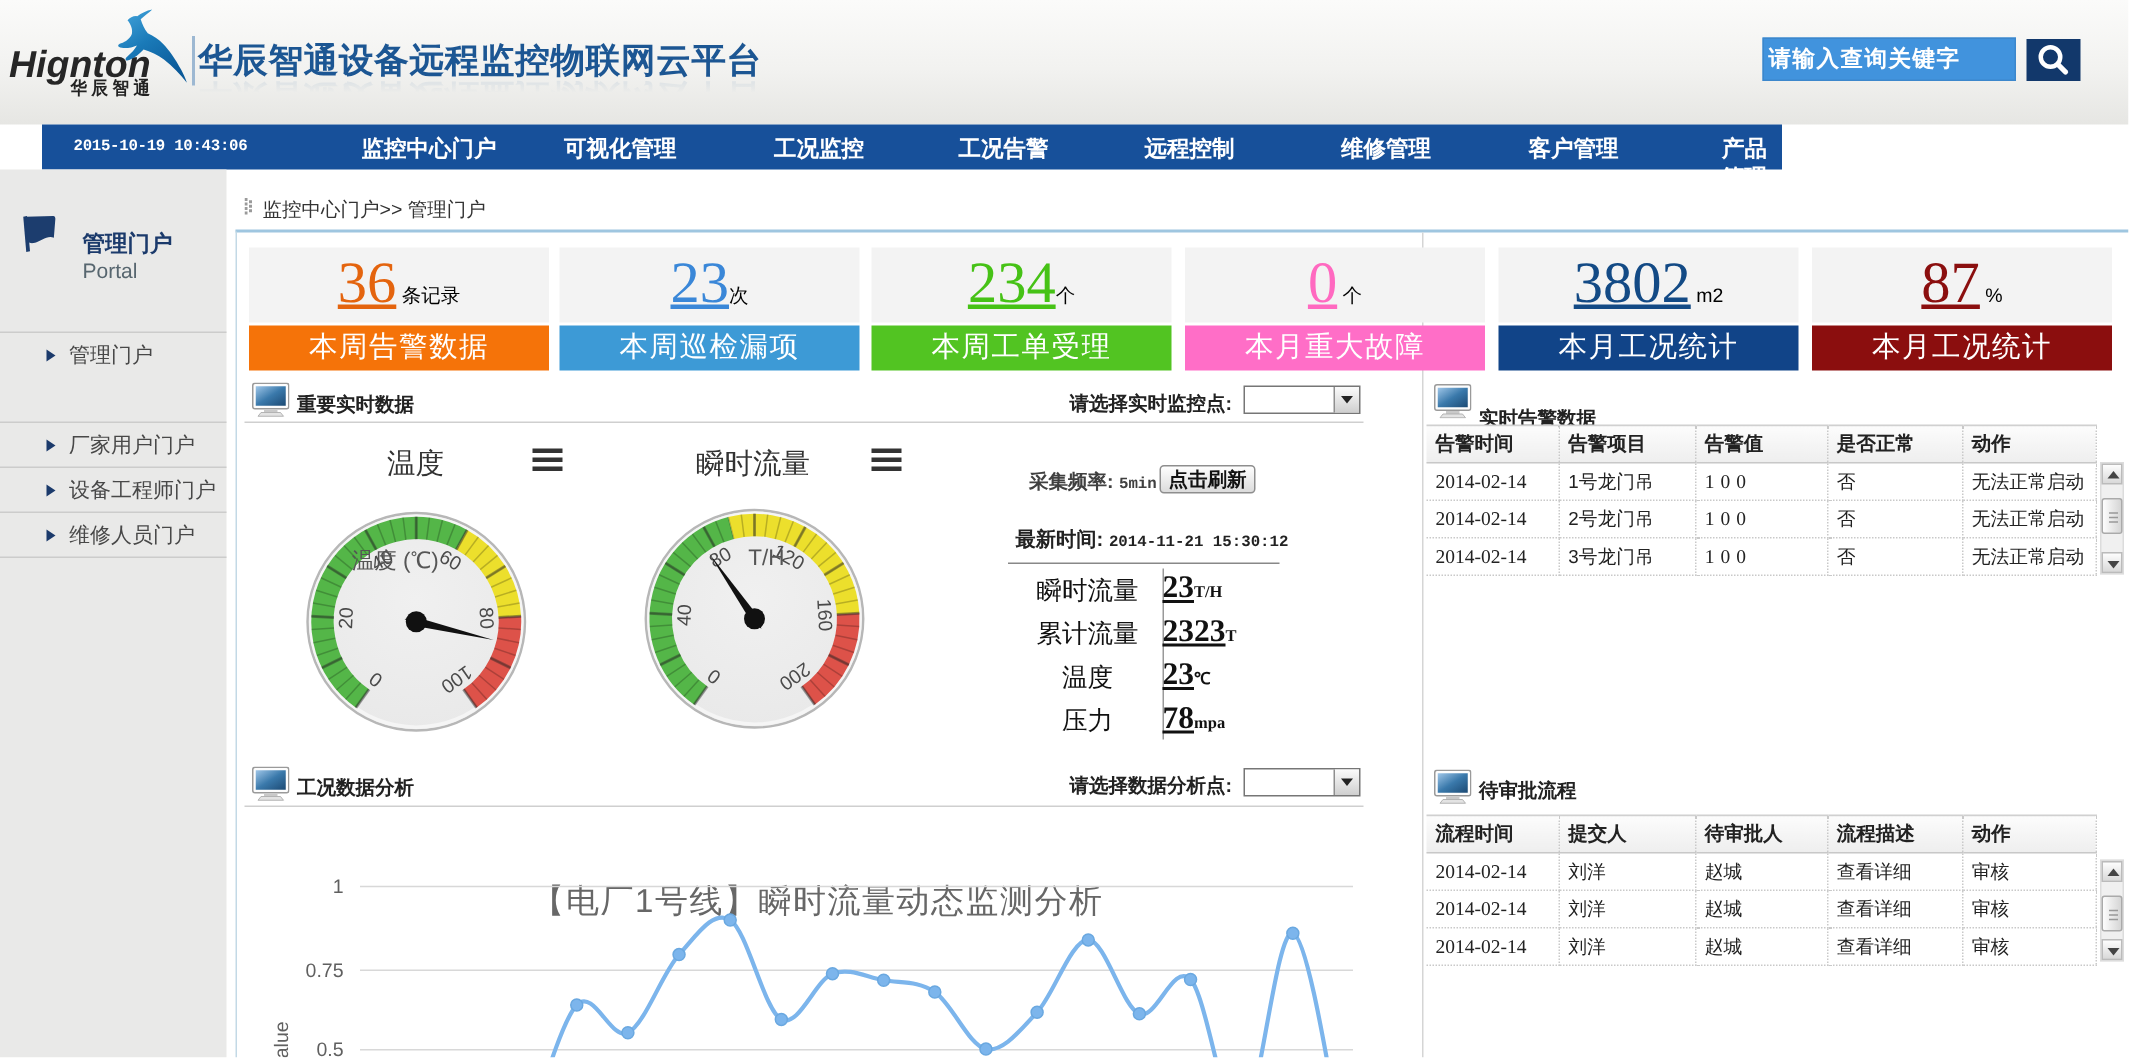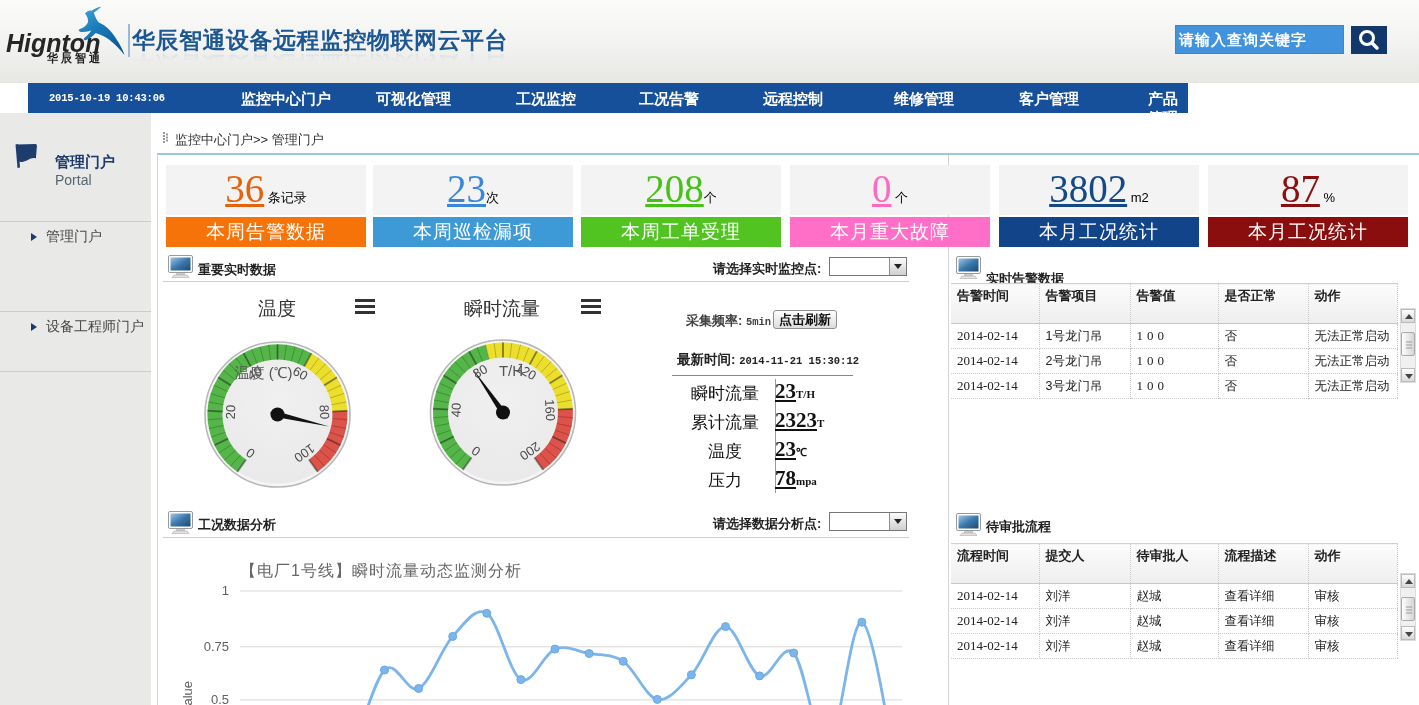--- a/index.html
+++ b/index.html
@@ -56,24 +56,24 @@
 .inforow .lbl { position:absolute; left:0; top:0; width:120px; text-align:center; }
 .inforow .val { position:absolute; left:110px; top:-3px; width:96px; text-align:left; font-family:"Liberation Serif",serif; font-size:21px; font-weight:bold; }
 .inforow .val u { text-decoration:underline; }
 .inforow .un { font-size:11px; font-weight:bold; display:inline-block; }
 #infoline { position:absolute; left:672px; top:375px; width:181px; border-top:1px solid #888; }
 #infovline { position:absolute; left:775px; top:379px; width:1px; height:114px; background:#999; }
 
 .hamb { position:absolute; width:20px; font-size:0; }
 .hamb div { height:3px; background:#333; margin-bottom:3px; }
 
-#charttitle { position:absolute; left:240px; top:561px; width:610px; font-size:16px; color:#676767; letter-spacing:1px; }
+#charttitle { position:absolute; left:240px; top:586px; width:610px; text-align:center; font-size:22px; color:#676767; letter-spacing:1px; }
 
 table.rt { position:absolute; border-collapse:collapse; width:446px; table-layout:fixed; font-size:12.5px; color:#222; border-right:1px dotted #c9c9c9; }
-table.rt th { background:linear-gradient(#fcfcfc,#eeeeee); border-top:1px solid #d0d0d0; border-bottom:1px solid #c8c8c8; font-weight:bold; text-align:left; padding:3px 0 18px 6px; font-size:13px; height:22px; }
+table.rt th { background:linear-gradient(#fcfcfc,#eeeeee); border-top:1px solid #d0d0d0; border-bottom:1px solid #c8c8c8; font-weight:bold; text-align:left; padding:3px 0 3px 6px; font-size:13px; height:22px; }
 table.rt td { border-bottom:1px dotted #c9c9c9; padding:3px 0 3px 6px; height:25px; }
 table.rt td.d, table.rt th.d { border-right:1px dotted #c9c9c9; }
 .mono { font-family:"Liberation Mono",monospace; }
 .dt { font-family:"Liberation Serif",serif; font-size:13px; }
 .v100 { font-family:"Liberation Serif",serif; font-size:13px; letter-spacing:4px; }
 
 .sbar { position:absolute; width:16px; background:#f0f0f0; border:1px solid #dcdcdc; }
 .sbar .btn { position:absolute; left:0; width:14px; height:14px; background:linear-gradient(#fdfdfd,#d9d9d9); border:1px solid #bbb; }
 .sbar .thumb { position:absolute; left:0; width:14px; height:24px; background:linear-gradient(90deg,#fdfdfd,#d5d5d5); border:1px solid #aaa; border-radius:2px; }
 </style>
@@ -116,21 +116,23 @@
   <div class="navitem" style="left:1246px">告警项目</div>
 </div>
 <div id="sidebar">
   <svg style="position:absolute;left:13px;top:30px" width="30" height="30" viewBox="0 0 30 30">
     <path d="M2.5 1.5 L5 1 L7 24.5 L4.5 25 Z" fill="#1c3d6e"></path>
     <path d="M4 1.5 L22.5 1 C23.6 1 24 2 23.9 3 L22.9 15.5 C18.5 13.5 14.5 18 9.5 19 C7.5 19.3 6.5 18.8 5.5 18 Z" fill="#1c3d6e"></path>
   </svg>
   <div id="sb-title">管理门户</div>
   <div id="sb-sub">Portal</div>
   <div class="sb-item" style="top:108px"><span class="tri"></span>管理门户</div>
+  <div class="sb-item" style="top:168px"><span class="tri"></span>厂家用户门户</div>
   <div class="sb-item" style="top:198px"><span class="tri"></span>设备工程师门户</div>
+  <div class="sb-item" style="top:228px"><span class="tri"></span>维修人员门户</div>
   <div id="sb-underline"></div>
 </div>
 <svg id="bcicon" width="8" height="12" viewBox="0 0 8 12">
     <g fill="#9a9a9a">
       <rect x="0" y="0" width="2" height="2"></rect>
       <rect x="0" y="3" width="2" height="2"></rect>
       <rect x="0" y="6" width="2" height="2"></rect>
       <rect x="0" y="9" width="2" height="2"></rect>
       <rect x="3" y="1.5" width="2" height="2"></rect>
       <rect x="3" y="4.5" width="2" height="2"></rect>
@@ -143,21 +145,21 @@
 
 <div class="statcard" style="left:166px">
     <div class="statnum-wrap"><span class="statnum" style="color:#e4640e">36</span><span class="statunit"> 条记录</span></div>
     <div class="statbar" style="background:#f57309">本周告警数据</div>
   </div>
 <div class="statcard" style="left:373px">
     <div class="statnum-wrap"><span class="statnum" style="color:#3a87d8">23</span><span class="statunit">次</span></div>
     <div class="statbar" style="background:#3d9ad6">本周巡检漏项</div>
   </div>
 <div class="statcard" style="left:581px">
-    <div class="statnum-wrap"><span class="statnum" style="color:#46c216">208</span><span class="statunit">个</span></div>
+    <div class="statnum-wrap"><span class="statnum" style="color:#46c216">234</span><span class="statunit">个</span></div>
     <div class="statbar" style="background:#52c422">本周工单受理</div>
   </div>
 <div class="statcard" style="left:790px">
     <div class="statnum-wrap"><span class="statnum" style="color:#ff69c0">0</span><span class="statunit"> 个</span></div>
     <div class="statbar" style="background:#ff6ec7">本月重大故障</div>
   </div>
 <div class="statcard" style="left:999px">
     <div class="statnum-wrap"><span class="statnum" style="color:#134a85">3802</span><span class="statunit"> m2</span></div>
     <div class="statbar" style="background:#114488">本月工况统计</div>
   </div>

